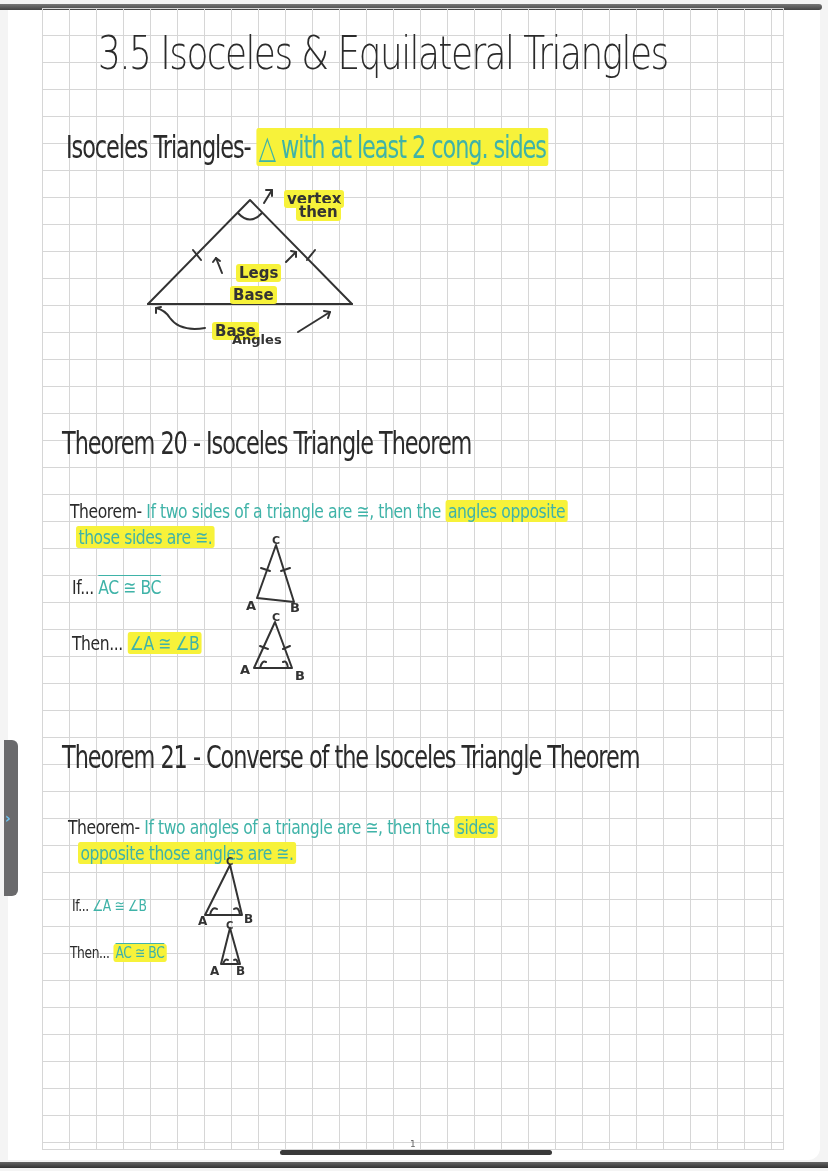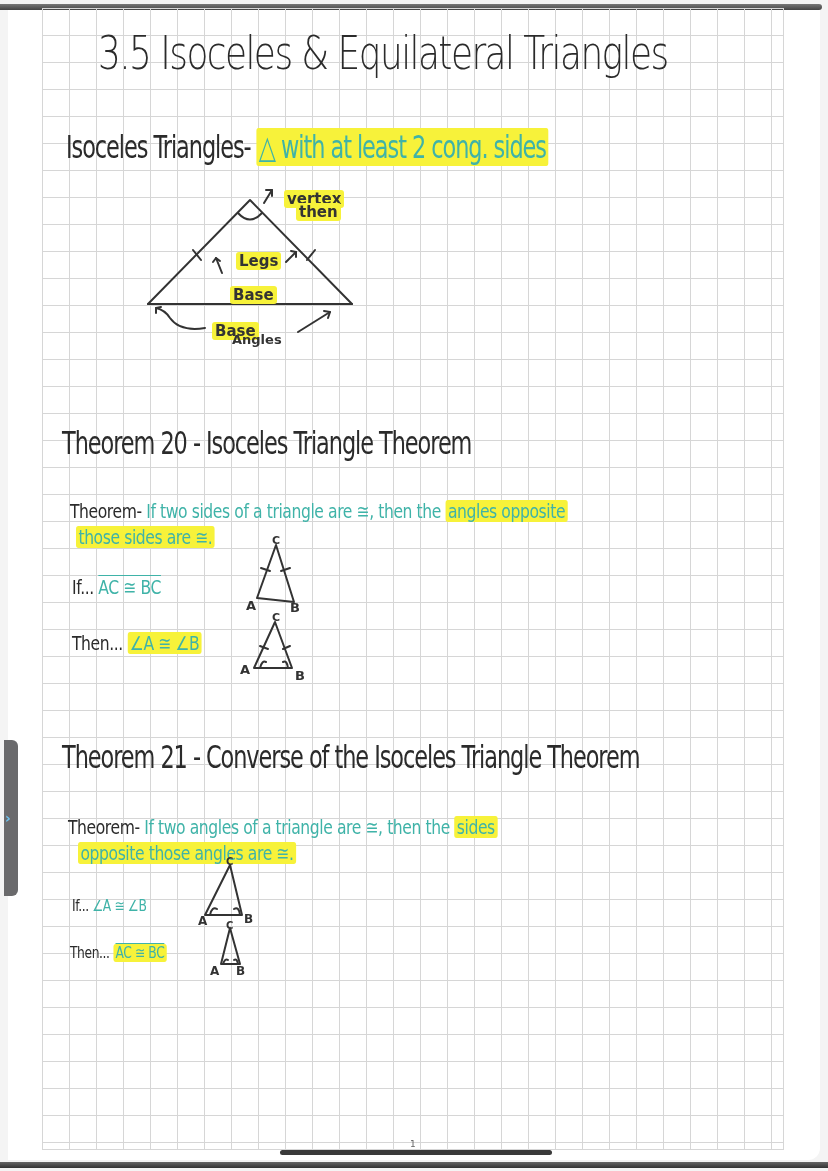--- a/index.html
+++ b/index.html
@@ -79,21 +79,21 @@
     <polyline points="213,262 216,258 220,261"></polyline>
   <line x1="286" y1="262" x2="296" y2="252"></line>
     <polyline points="291,251 296,252 296,257"></polyline>
   <path d="M205,328 Q180,332 170,318 Q165,310 156,308"></path>
     <polyline points="156,313 156,308 161,307"></polyline>
   <line x1="298" y1="332" x2="330" y2="312"></line>
     <polyline points="324,311 330,312 328,318"></polyline>
 </svg>
 <div class="hw lbl" style="left:284px;top:178px;margin-top:12px;"><span class="hl">vertex</span></div>
 <div class="hw lbl" style="left:296px;top:203px;"><span class="hl">then</span></div>
-<div class="hw lbl" style="left:236px;top:252px;"><span class="hl">Legs</span></div>
+<div class="hw lbl" style="left:236px;top:264px;"><span class="hl">Legs</span></div>
 <div class="hw lbl" style="left:230px;top:286px;"><span class="hl">Base</span></div>
 <div class="hw lbl" style="left:212px;top:322px;"><span class="hl">Base</span></div>
 <div class="hw lbl" style="left:232px;top:332px;font-size:13px;">Angles</div>
 
 <div class="hw h2" style="left:62px; top:424px;">Theorem 20 - Isoceles Triangle Theorem</div>
 <div class="hw small" style="left:70px; top:500px;">
   <span>Theorem-</span>
   <span class="teal">If two sides of a triangle are ≅, then the </span><span class="teal hl">angles opposite</span>
 </div>
 <div class="hw small" style="left:76px; top:526px;"><span class="teal hl">those sides are ≅.</span></div>

